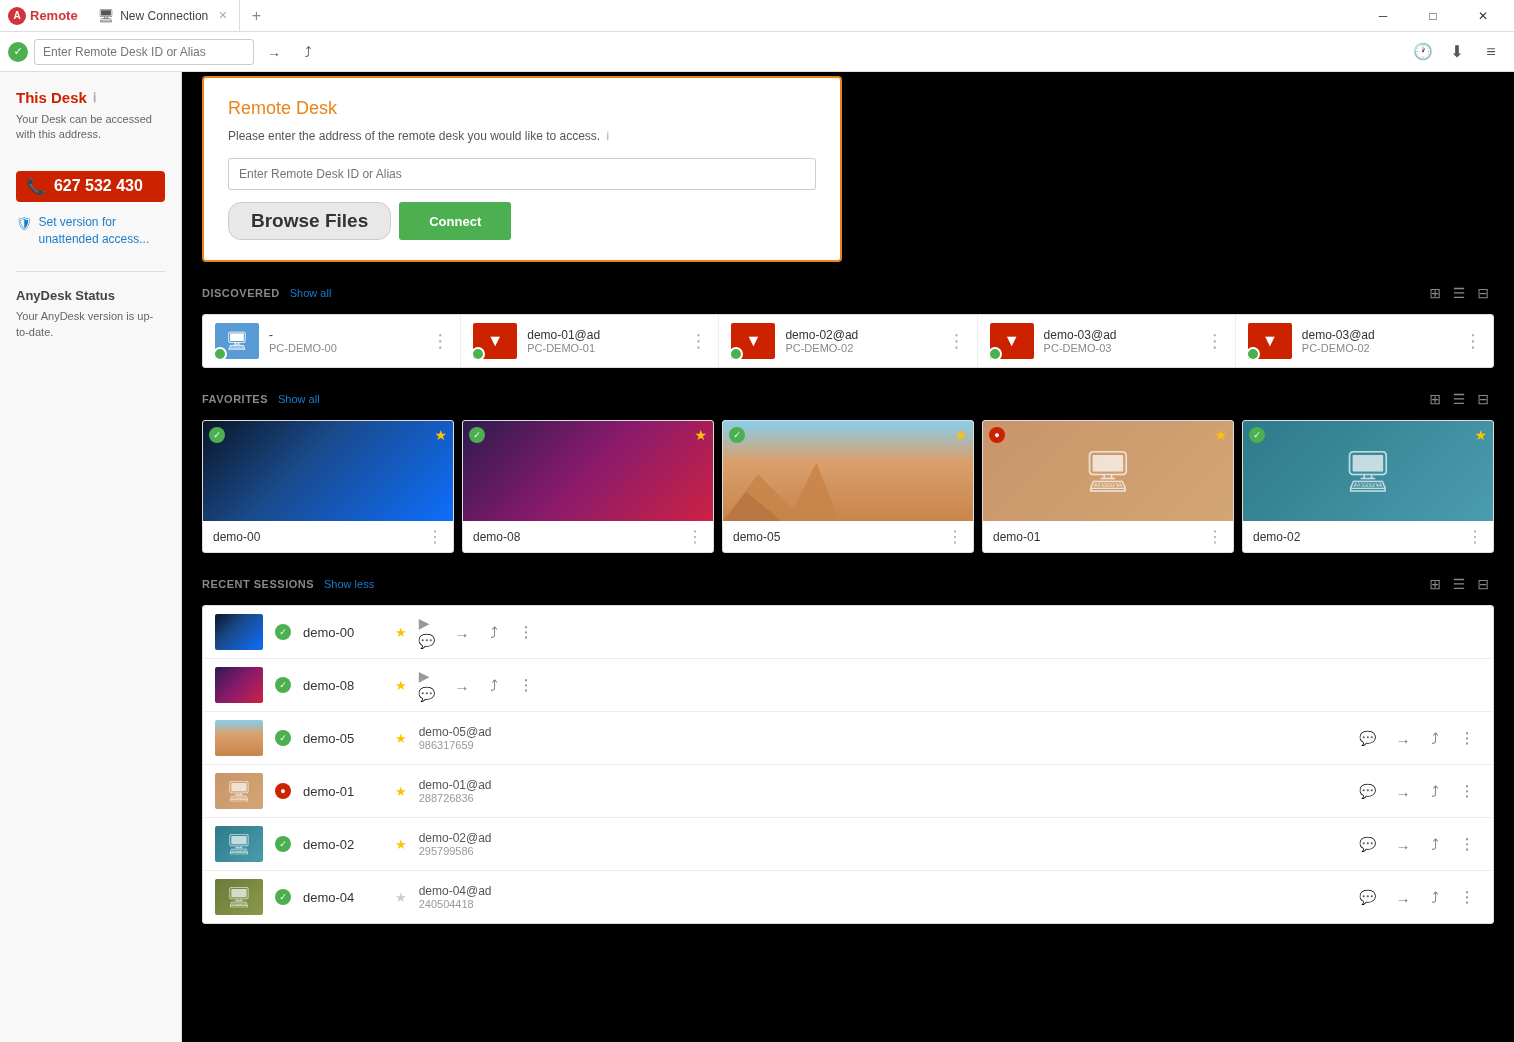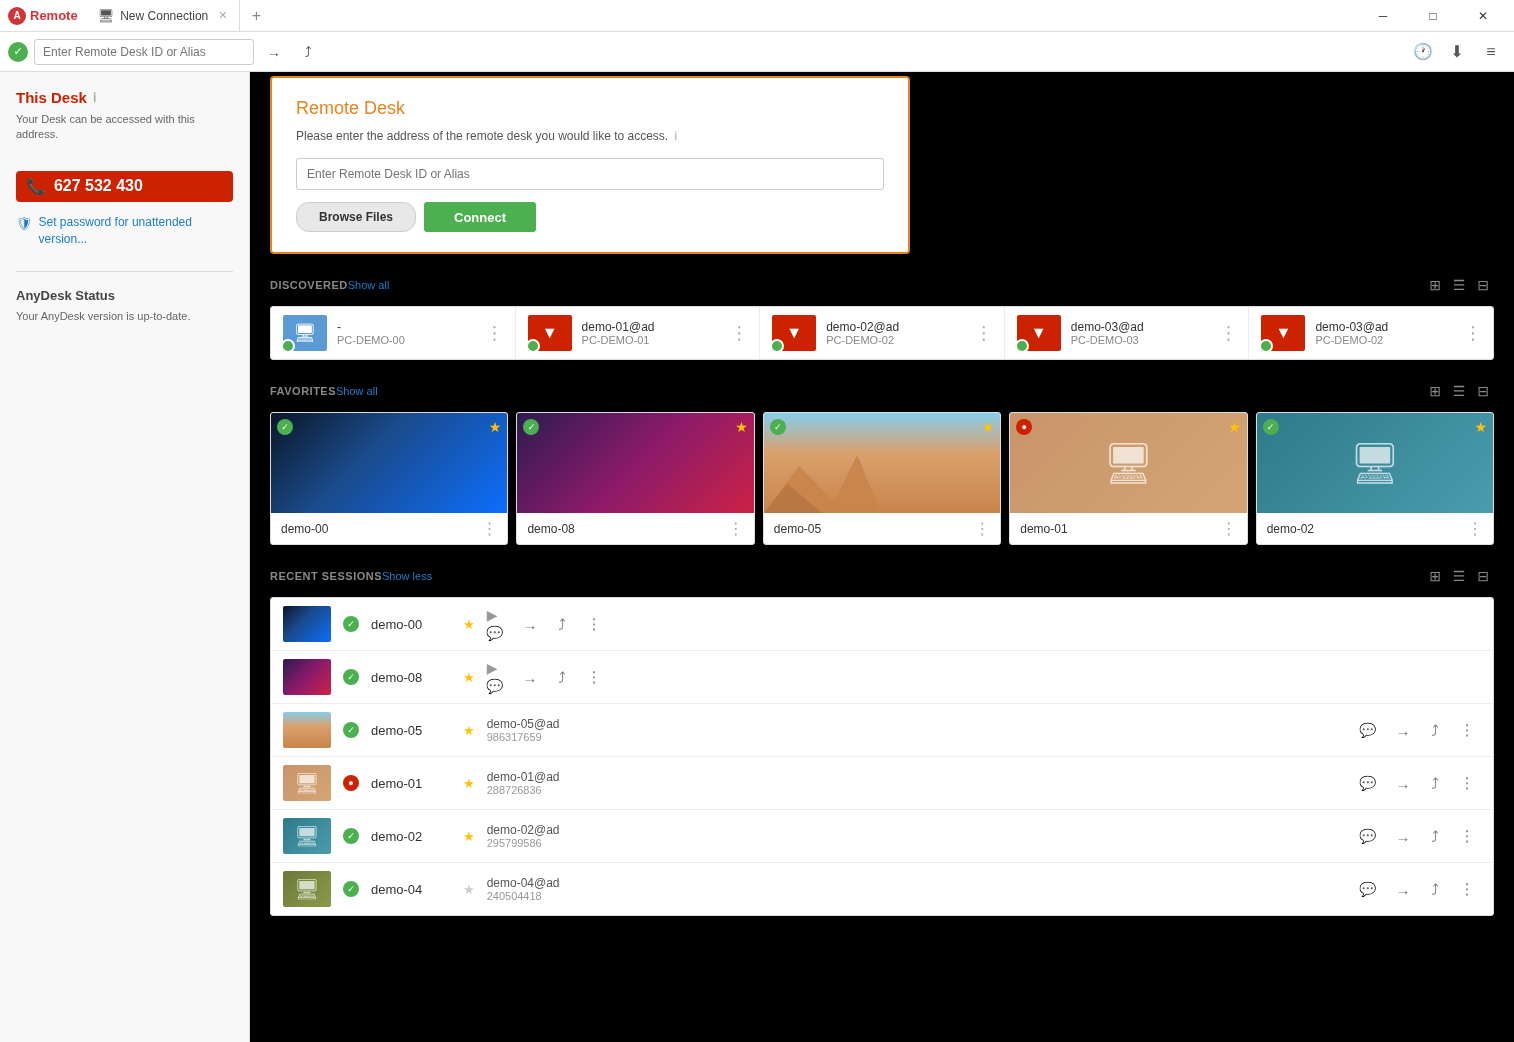--- a/index.html
+++ b/index.html
@@ -99,21 +99,21 @@
     }
 
     
     .main-layout {
       display: flex;
       height: calc(1042px - 72px);
     }
 
     
     .sidebar {
-      width: 250px;
+      width: 182px;
       background: #f8f8f8;
       border-right: 1px solid #ddd;
       padding: 16px;
       flex-shrink: 0;
     }
     .sidebar-section-title {
       font-size: 15px;
       font-weight: bold;
       color: #cc2200;
       display: flex;
@@ -215,40 +215,41 @@
     }
     .remote-desk-btns {
       display: flex;
       gap: 8px;
     }
     .btn-browse {
       padding: 7px 22px;
       background: #e8e8e8;
       border: 1px solid #ccc;
       border-radius: 13px;
-      font-size: 12px;
+      font-size: 19px;
       font-weight: bold;
       cursor: pointer;
       color: #333;
     }
     .btn-connect {
       padding: 7px 30px;
       background: #4caf50;
       border: none;
       border-radius: 3px;
       font-size: 13px;
       font-weight: bold;
       color: white;
       cursor: pointer;
     }
 
     
     .section-header {
       display: flex;
       align-items: center;
+      gap: 10px;
       margin-bottom: 10px;
     }
     .section-label {
       font-size: 11px;
       font-weight: bold;
       color: #888;
       letter-spacing: 0.5px;
     }
     .section-showall {
       font-size: 11px;
@@ -485,21 +486,21 @@
       <span>This Desk</span>
       <span style="font-size:13px; color:#aaa;">ℹ</span>
     </div>
     <div class="sidebar-desc">Your Desk can be accessed with this address.</div>
     <div class="desk-id-box">
       <span>📞</span>
       <span>627 532 430</span>
     </div>
     <a class="sidebar-link">
       <span class="sidebar-link-icon">🛡</span>
-      <span>Set password for unattended version...</span>
+      <span>Set version for unattended access...</span>
     </a>
 
     <div class="sidebar-status">
       <div class="status-title">AnyDesk Status</div>
       <div class="status-desc">Your AnyDesk version is up-to-date.</div>
     </div>
   </div>
 
   <div class="content">
 

